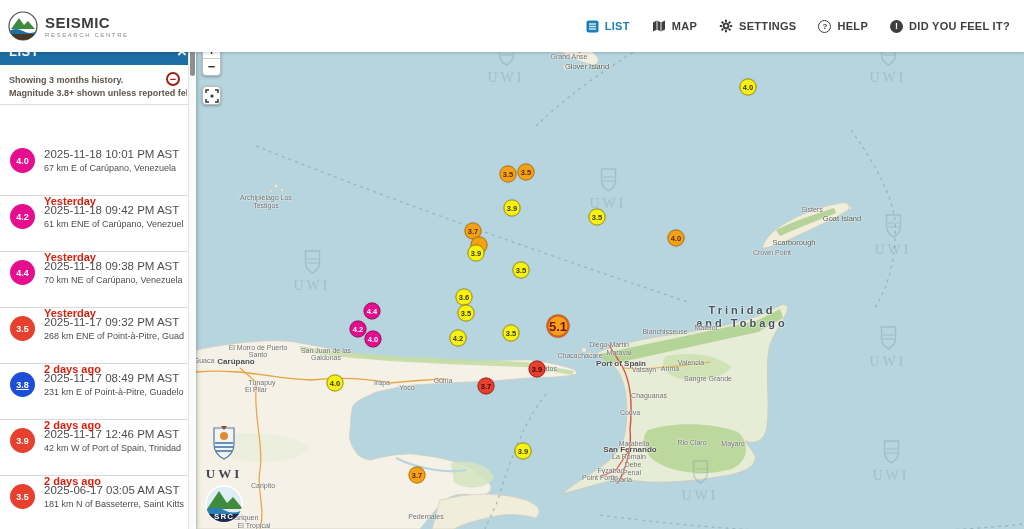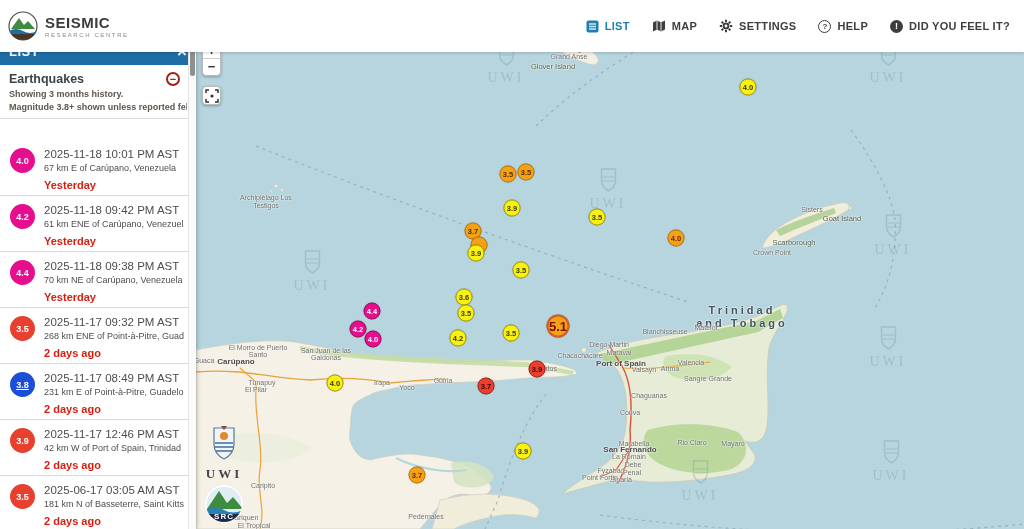--- a/index.html
+++ b/index.html
@@ -34,21 +34,21 @@
   .panel-desc { font-size:9px; font-weight:bold; color:#5f564d; margin-top:3px; white-space:nowrap; overflow:hidden; }
   .collapse-btn { position:absolute; right:16px; top:7px; width:14px; height:14px; border:2px solid #a02018;
                   border-radius:50%; color:#a02018; font-size:11px; font-weight:bold; line-height:10px;
                   text-align:center; cursor:pointer; }
   .quake-list { position:absolute; top:102px; bottom:0; left:0; width:188px; overflow:hidden; }
   .quake-item { height:56px; padding:8px 6px 0 10px; border-bottom:1px solid #d8d8d8; display:flex; gap:9px; cursor:pointer; }
   .badge { width:25px; height:25px; border-radius:50%; color:#fff; font-size:9px; font-weight:bold;
            display:flex; align-items:center; justify-content:center; flex:0 0 25px; }
   .q-time { font-size:11.5px; color:#4d4d4d; font-weight:normal; }
   .q-loc { font-size:9px; color:#4d4d4d; margin-top:3px; white-space:nowrap; overflow:hidden; width:140px; }
-  .q-age { font-size:11px; font-weight:bold; color:#d91e0e; margin-top:6px; }
+  .q-age { font-size:11px; font-weight:bold; color:#d91e0e; margin-top:22px; }
   .scroll-strip { position:absolute; right:0; top:0; bottom:0; width:8px; background:#fbfbfb; border-left:1px solid #e3e3e3; }
   .scroll-thumb { position:absolute; right:1px; top:6px; width:5px; height:32px; background:#8f8f8f; border-radius:3px; }
 
   
   .map { position:absolute; left:196px; top:38px; width:828px; height:491px; background:#b6d5de; overflow:hidden; }
   .map svg.terrain { position:absolute; left:0; top:0; }
   .wm { position:absolute; transform:translate(-50%,-50%); text-align:center; opacity:.28; pointer-events:none; }
   .wm .wm-crest { width:20px; height:24px; margin:0 auto; }
   .wm .wm-text { font-family:"Liberation Serif", serif; font-size:14px; letter-spacing:3px; color:#5f8b9d; }
   .place { position:absolute; transform:translate(-50%,-50%); white-space:nowrap; font-size:7px; color:#6e6e6e;
@@ -175,21 +175,21 @@
           </svg><div class="wm-text">UWI</div></div>
         <div class="wm" style="left: 695px; top: 424px;"><svg class="wm-crest" viewBox="0 0 20 24">
             <path d="M3,1 H17 V12 Q17,19 10,23 Q3,19 3,12 Z" fill="none" stroke="#5f8b9d" stroke-width="1.5"></path>
             <path d="M4,9 H16 M4,13 H16" stroke="#5f8b9d" stroke-width="1.2"></path>
           </svg><div class="wm-text">UWI</div></div>
       </div>
 
     <div id="labels-layer">
         <div class="place" style="left: 375px; top: 10px;">St. George's</div>
         <div class="place" style="left: 373px; top: 18px;">Grand Anse</div>
-        <div class="place pl2" style="left: 357px; top: 28px;">Glover Island</div>
+        <div class="place pl2" style="left: 391px; top: 28px;">Glover Island</div>
         <div class="place" style="left: 70px; top: 159px;">Archipiélago Los</div>
         <div class="place" style="left: 70px; top: 167px;">Testigos</div>
         <div class="place" style="left: 616px; top: 171px;">Sisters</div>
         <div class="place pl2" style="left: 646px; top: 180px;">Goat Island</div>
         <div class="place pl2" style="left: 598px; top: 204px;">Scarborough</div>
         <div class="place" style="left: 576px; top: 214px;">Crown Point</div>
         <div class="place country" style="left: 546px; top: 272px;">Trinidad</div>
         <div class="place country" style="left: 546px; top: 285px;">and Tobago</div>
         <div class="place" style="left: 469px; top: 293px;">Blanchisseuse</div>
         <div class="place" style="left: 510px; top: 289px;">Matelot</div>
@@ -363,21 +363,20 @@
       </div>
     </div>
   </div>
 
   <div class="sidebar">
     <div class="sidebar-header">
       <span class="sidebar-title">LIST</span>
       <span class="sidebar-close">×</span>
     </div>
     <div class="panel-head">
-      <div class="panel-title">Earthquakes</div>
       <div class="panel-desc">Showing 3 months history.</div>
       <div class="panel-desc">Magnitude 3.8+ shown unless reported felt.</div>
       <div class="collapse-btn">−</div>
     </div>
     <div class="quake-list" id="quake-list">
         <div class="quake-item">
           <div class="badge" style="background: rgb(230, 13, 142);">4.0</div>
           <div>
             <div class="q-time">2025-11-18 10:01 PM AST</div>
             <div class="q-loc">67 km E of Carúpano, Venezuela</div>

